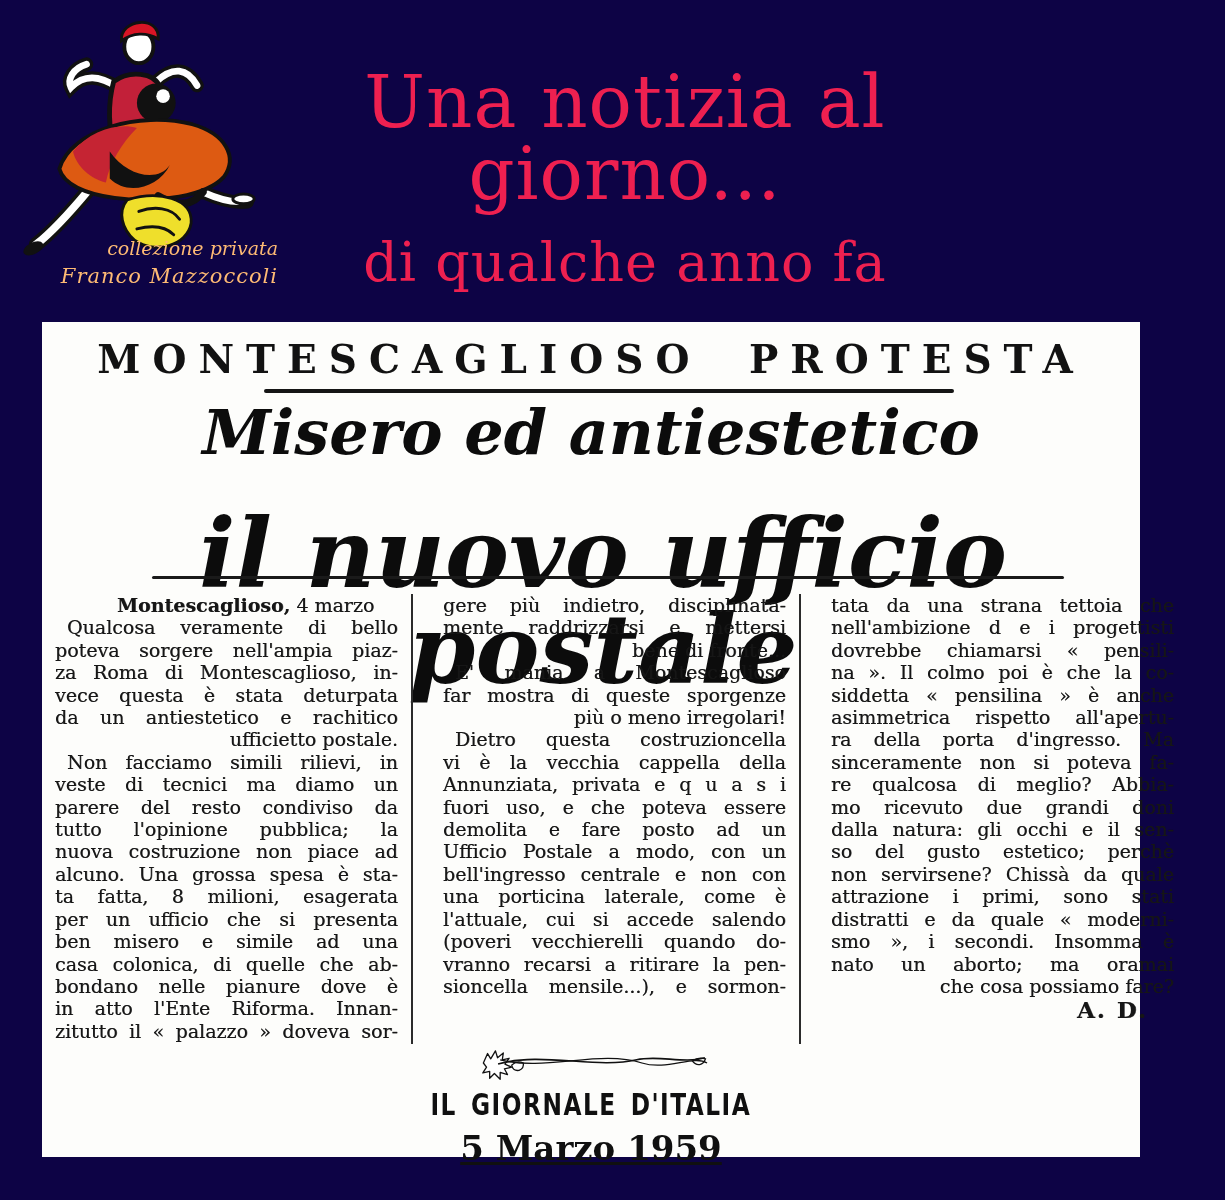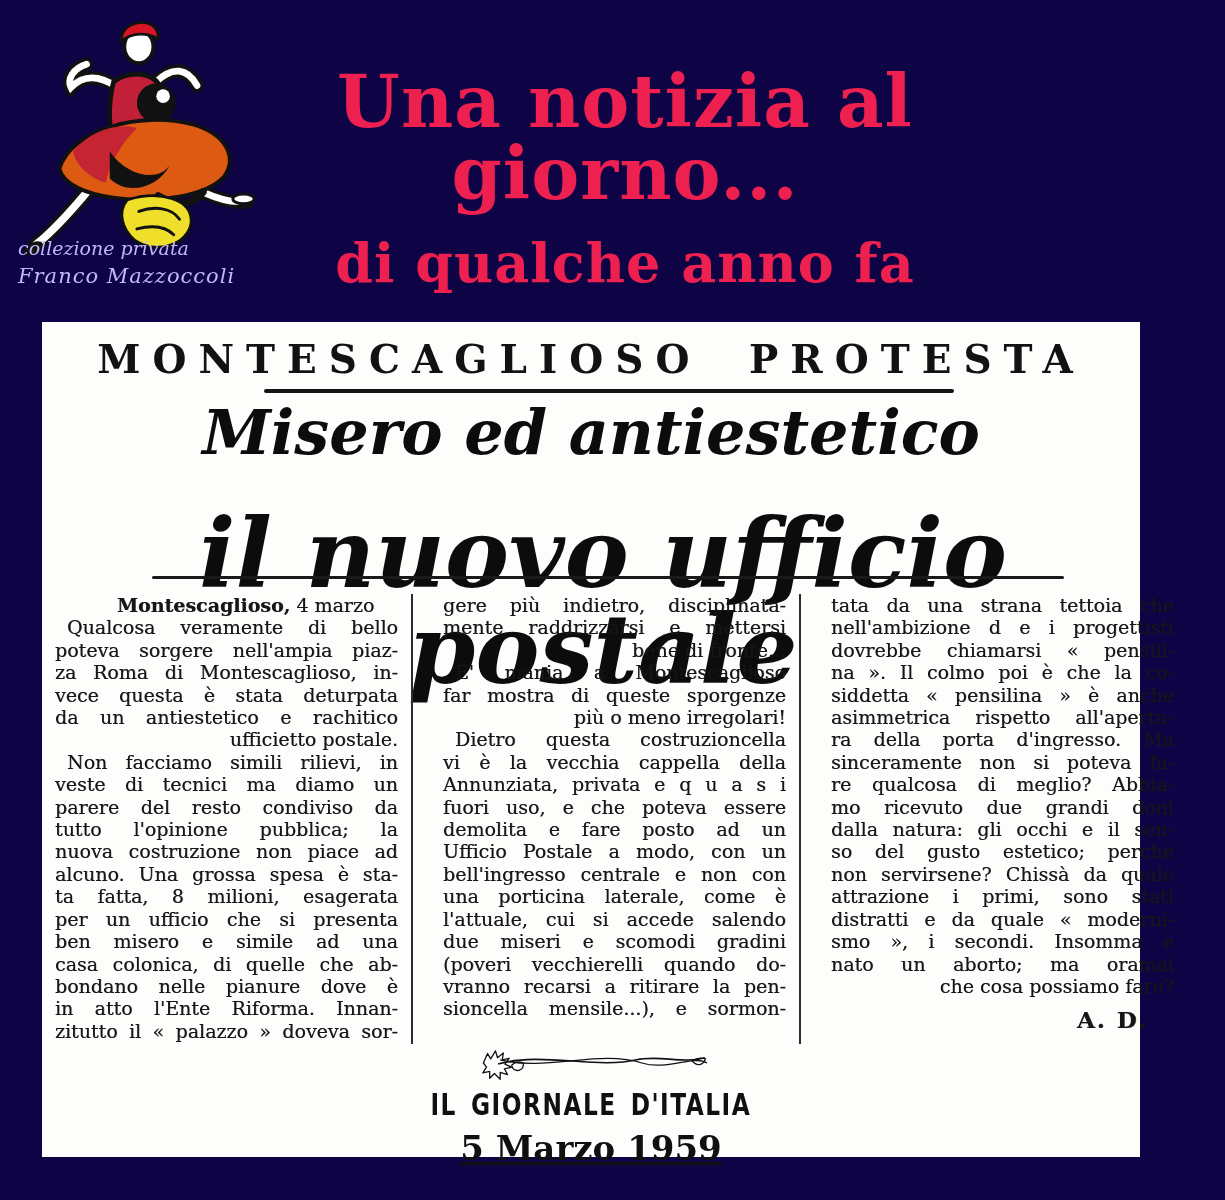--- a/index.html
+++ b/index.html
@@ -1,26 +1,26 @@
 <!DOCTYPE html>
 <html><head>
 <meta charset="utf-8">
 <style>
   html,body{margin:0;padding:0;background:#0d0345;}
   #page{position:relative;width:1225px;height:1200px;background:#0d0345;overflow:hidden;
         font-family:"DejaVu Serif", serif;}
 
   
   .dancer{position:absolute;left:8px;top:6px;width:252px;height:252px;}
-  .credit{position:absolute;left:18px;top:236px;width:260px;text-align:left;
-          color:#c4b5fd;font-style:italic;line-height:1.35;}
+  .credit{position:absolute;left:18px;top:236px;width:260px;text-align:right;
+          color:#fdba74;font-style:italic;line-height:1.35;}
   .credit .c1{font-size:19px;}
   .credit .c2{font-size:21px;letter-spacing:1px;}
   .main-title{position:absolute;left:225px;top:66px;width:800px;text-align:center;
-              color:#ee2050;font-weight:bold;}
+              color:#ee2050;font-weight:normal;}
   .main-title .t1{font-size:72px;line-height:1;letter-spacing:1px;}
   .main-title .t2{font-size:54px;line-height:1;margin-top:26px;letter-spacing:1px;}
 
   
   .clipping{position:absolute;left:42px;top:322px;width:1098px;height:835px;
             background:#fdfdfb;color:#161616;}
   .kicker{position:absolute;top:14px;left:0;width:100%;text-align:center;
           font-weight:bold;font-size:39px;letter-spacing:12px;word-spacing:22px;
           color:#121212;}
   .kicker-rule{position:absolute;top:67px;left:222px;width:690px;height:4px;
@@ -35,21 +35,21 @@
   .columns{position:absolute;top:272px;left:13px;width:1119px;height:450px;
            display:flex;}
   .col{flex:1;min-width:0;font-size:19px;line-height:22.4px;
        text-shadow:0.4px 0.2px 0 rgba(25,25,25,0.6);}
   .col + .col{border-left:2px solid #2b2b2b;margin-left:13px;padding-left:30px;}
   .tl{text-align:right;}
   .tl.j{text-align:justify;text-align-last:justify;}
   .tl.ind{text-indent:12px;}
   .dateline{line-height:22.4px;text-indent:62px;}
   .dateline .place{font-weight:bold;}
-  .signature{margin-top:12px;text-align:right;padding-right:26px;
+  .signature{margin-top:2px;text-align:right;padding-right:26px;
              font-weight:bold;font-size:23px;letter-spacing:2px;}
 
   .footer{position:absolute;top:720px;left:0;width:100%;text-align:center;}
   .flower{display:block;margin:0 auto;width:250px;height:42px;}
   .masthead-wrap{margin-top:2px;}
   .masthead{display:inline-block;font-family:"DejaVu Sans", sans-serif;
             font-weight:bold;font-size:31px;letter-spacing:2px;word-spacing:6px;
             transform:scaleX(0.75);transform-origin:center;color:#101010;}
   .issue-date{margin-top:6px;font-weight:bold;font-size:34px;color:#101010;text-decoration:underline;}
 </style>
@@ -146,21 +146,20 @@
             <div class="tl">più o meno irregolari!</div>
             <div class="tl j ind">Dietro questa costruzioncella</div>
             <div class="tl j">vi è la vecchia cappella della</div>
             <div class="tl j">Annunziata, privata e q u a s i</div>
             <div class="tl j">fuori uso, e che poteva essere</div>
             <div class="tl j">demolita e fare posto ad un</div>
             <div class="tl j">Ufficio Postale a modo, con un</div>
             <div class="tl j">bell'ingresso centrale e non con</div>
             <div class="tl j">una porticina laterale, come è</div>
             <div class="tl j">l'attuale, cui si accede salendo</div>
-            <div class="tl j">due miseri e scomodi gradini</div>
             <div class="tl j">(poveri vecchierelli quando do-</div>
             <div class="tl j">vranno recarsi a ritirare la pen-</div>
             <div class="tl j">sioncella mensile...), e sormon-</div>
           </div>
       </div>
       <div class="col">
         <div>
             <div class="tl j">tata da una strana tettoia che</div>
             <div class="tl j">nell'ambizione d e i progettisti</div>
             <div class="tl j">dovrebbe chiamarsi « pensili-</div>

